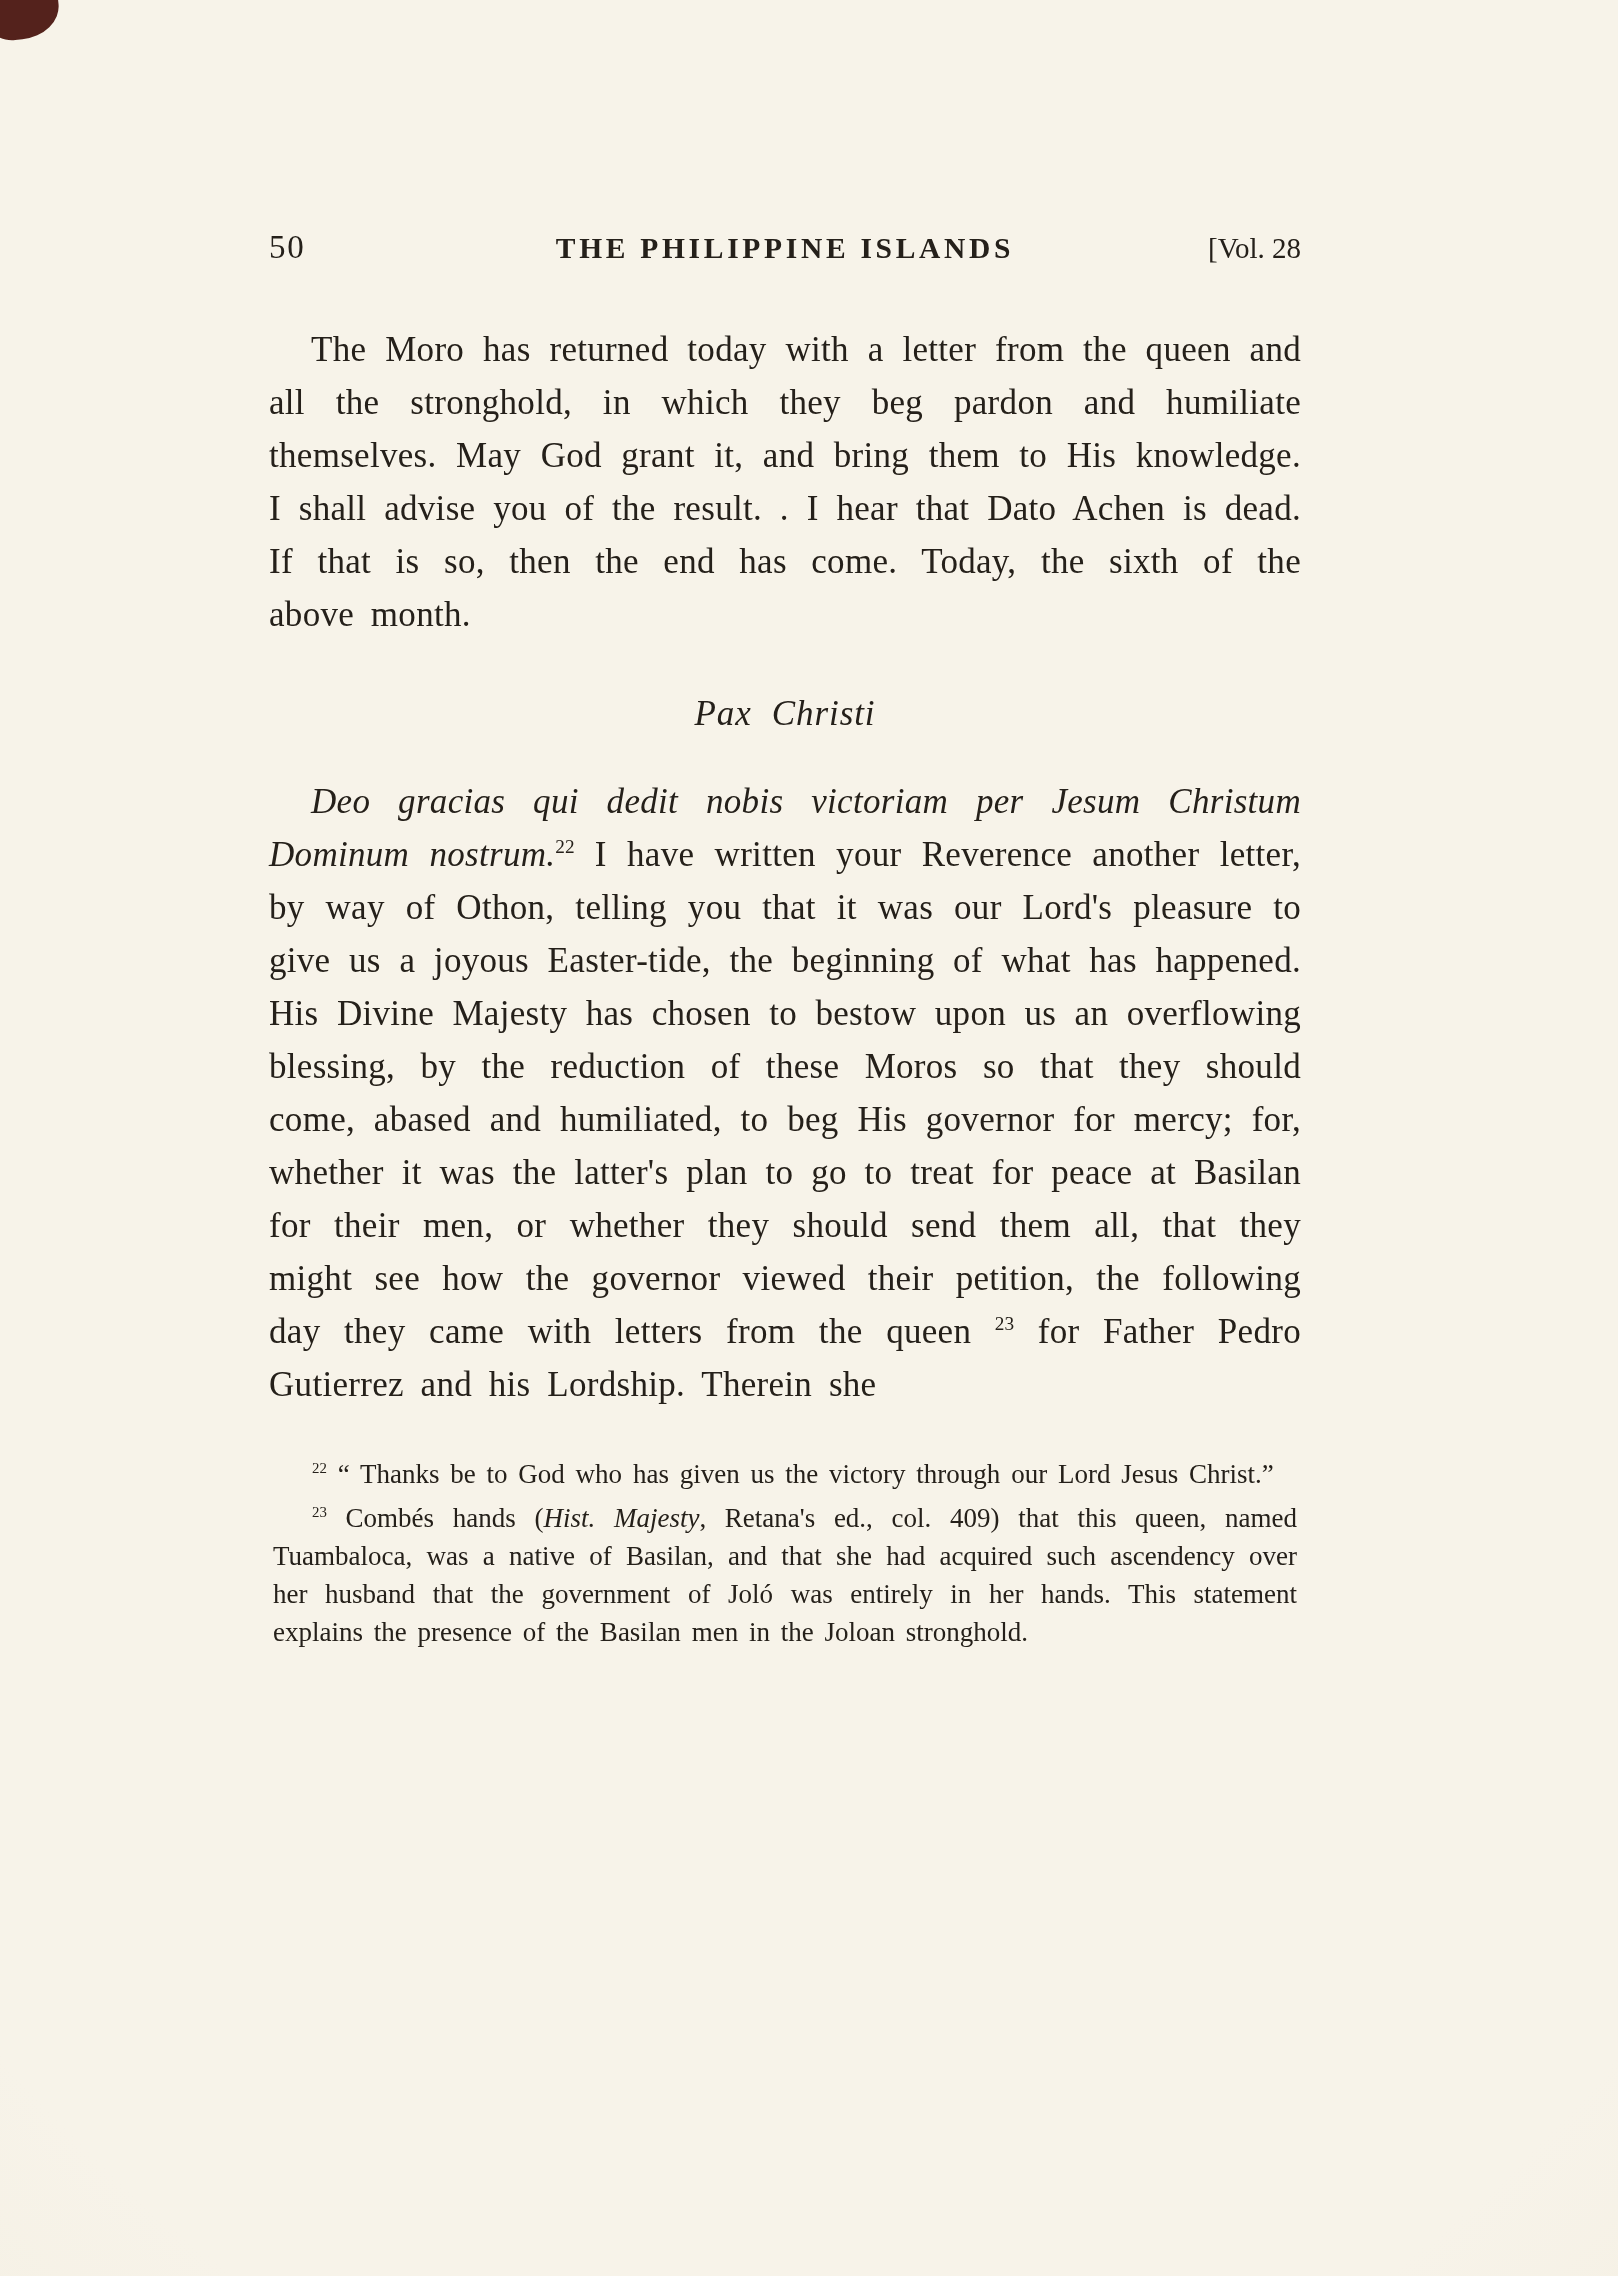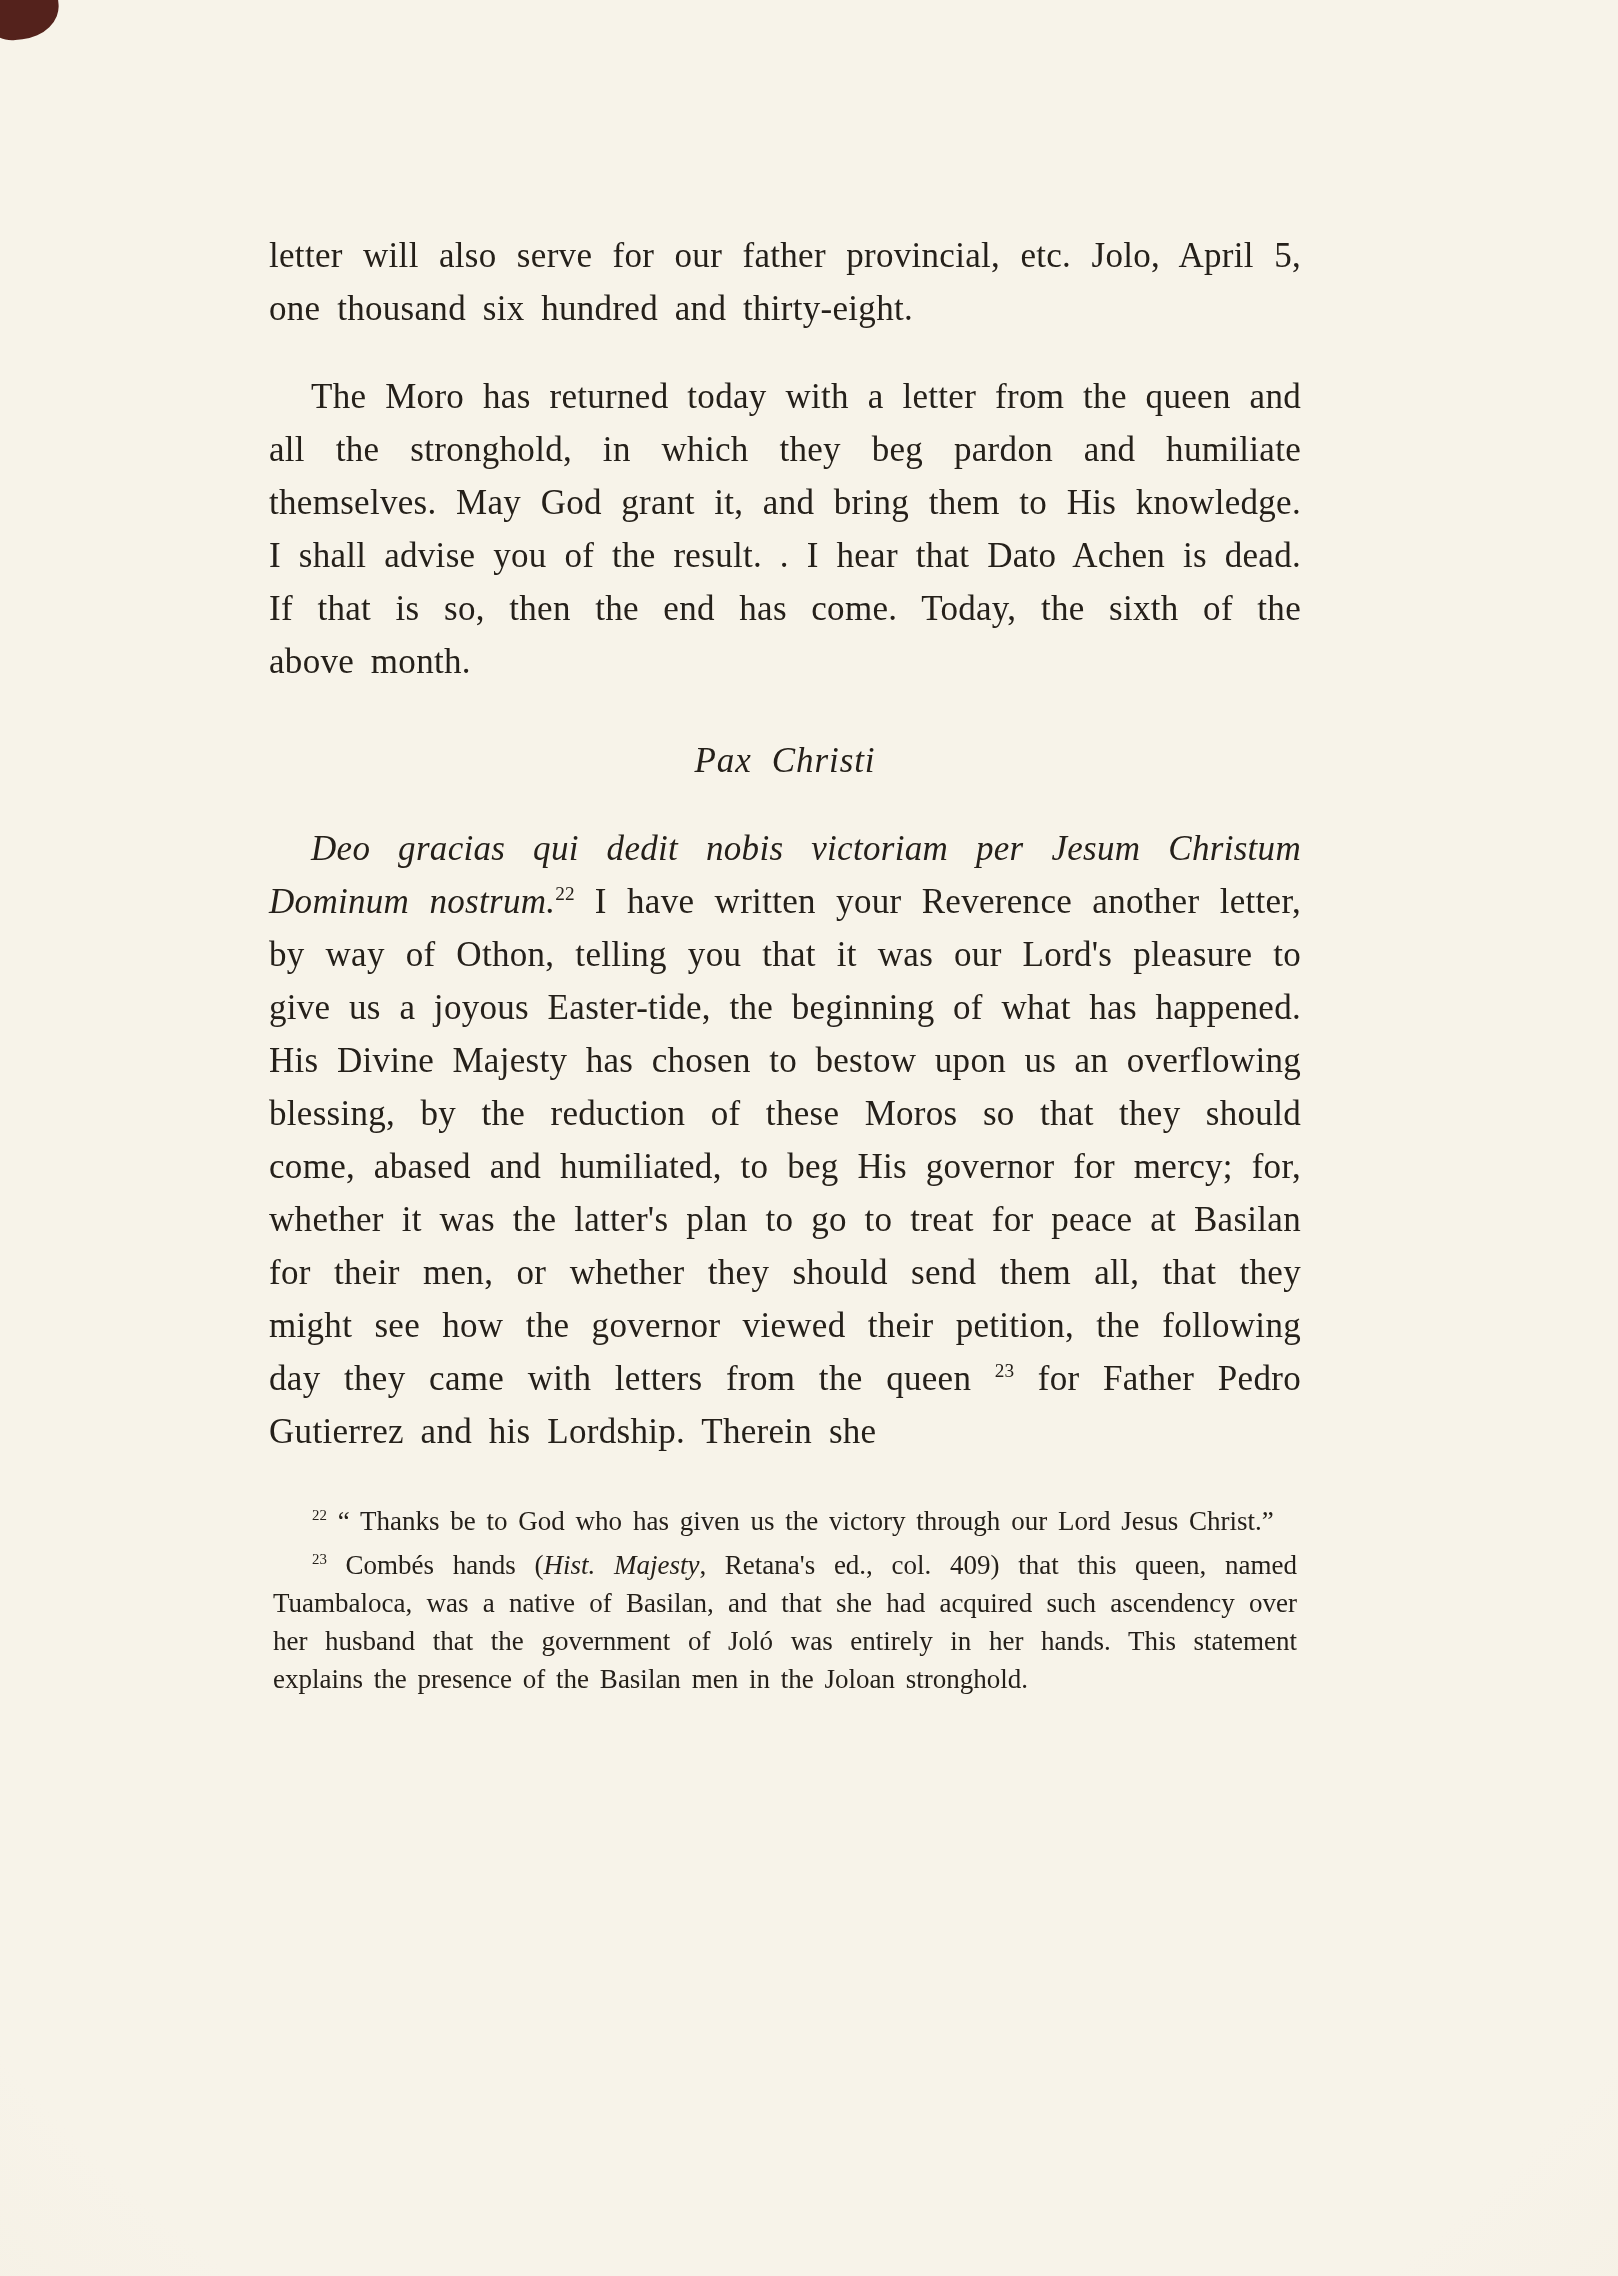--- a/index.html
+++ b/index.html
@@ -96,24 +96,28 @@
 </style>
 </head>
 <body>
 
 <div class="page">
 
   <div class="scan-mark"></div>
 
   <div class="content">
 
+    <header class="page-header">
+      <span class="pagenum">50</span>
+      <span class="running-title">THE PHILIPPINE ISLANDS</span>
+      <span class="volume">[Vol. 28</span>
+    </header>
 
     <main class="body-text">
 
-      <p class="para no-indent">letter will also serve for our father provincial, etc. Jolo, April 5, one thousand six hundred and thirty-eight.</p>
 
       <p class="para indent">The Moro has returned today with a letter from the queen and all the stronghold, in which they beg pardon and humiliate themselves. May God grant it, and bring them to His knowledge. I shall advise you of the result. . I hear that Dato Achen is dead. If that is so, then the end has come. Today, the sixth of the above month.</p>
 
       <h2 class="section-heading">Pax Christi</h2>
 
       <p class="para indent last"><em>Deo gracias qui dedit nobis victoriam per Jesum Christum Dominum nostrum.</em><sup>22</sup><span> I have written your Reverence another letter, by way of Othon, telling you that it was our Lord's pleasure to give us a joyous Easter-tide, the beginning of what has happened. His Divine Majesty has chosen to bestow upon us an overflowing blessing, by the reduction of these Moros so that they should come, abased and humiliated, to beg His governor for mercy; for, whether it was the latter's plan to go to treat for peace at Basilan for their men, or whether they should send them all, that they might see how the governor viewed their petition, the following day they came with letters from the queen </span><sup>23</sup><span> for Father Pedro Gutierrez and his Lordship. Therein she</span></p>
 
     </main>
 
     <footer class="footnotes">

